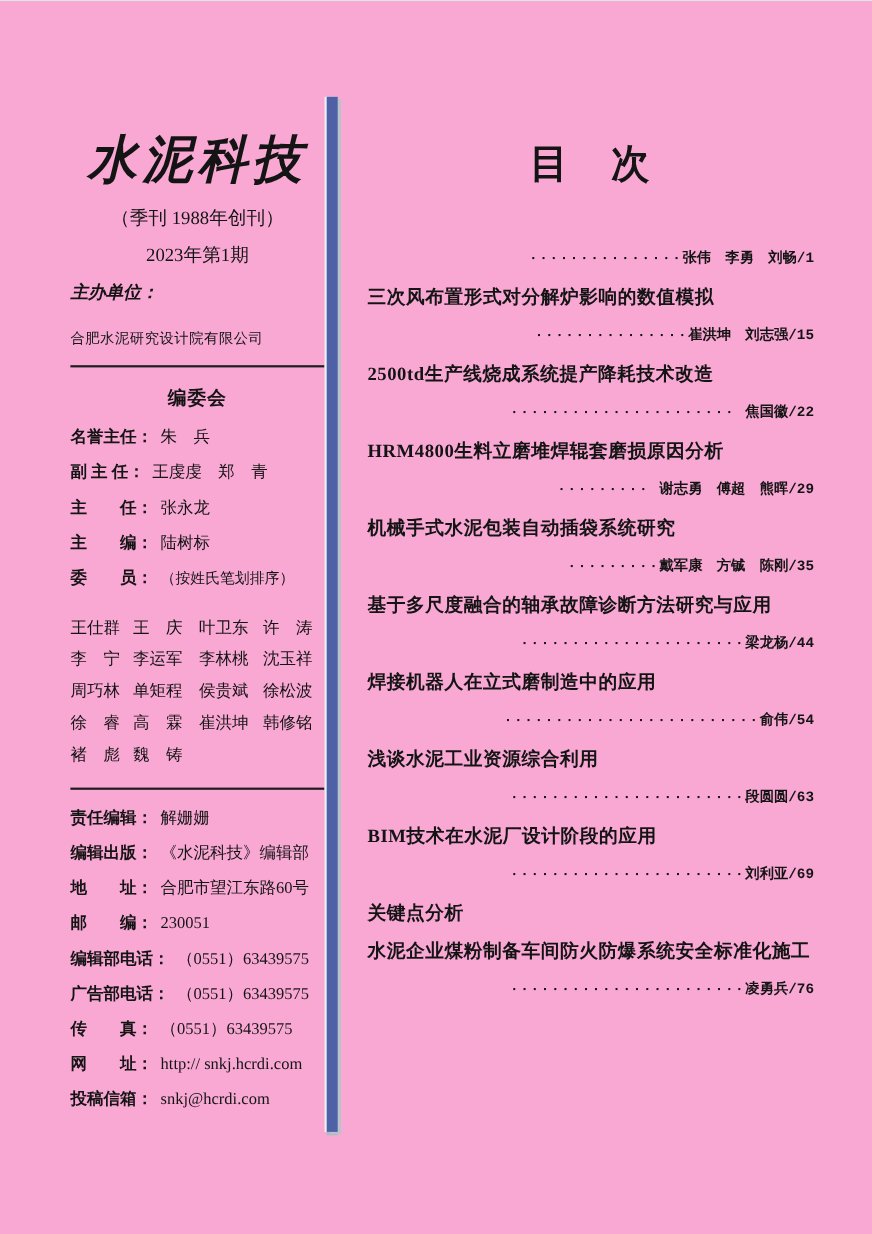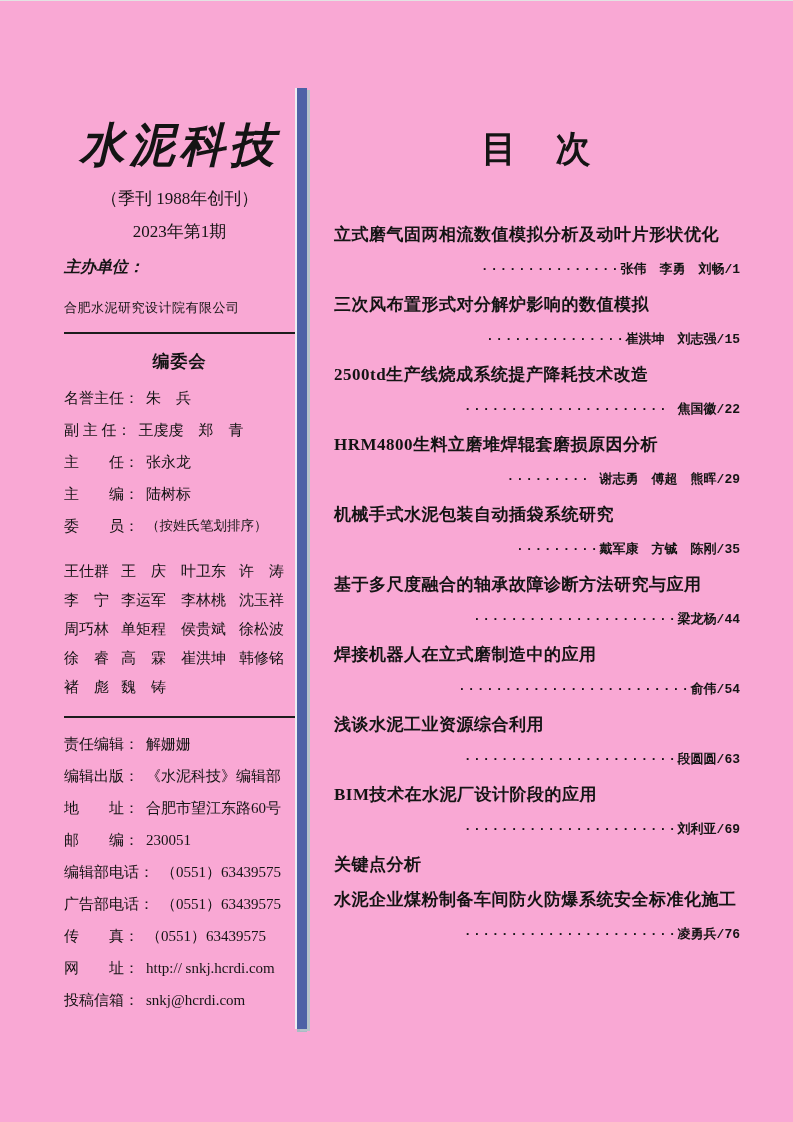--- a/index.html
+++ b/index.html
@@ -27,21 +27,21 @@
     transform:scaleY(1.04);
   }
   .brand-sub{text-align:center;font-size:17px;line-height:24px;margin-top:11px;white-space:pre;}
   .brand-issue{text-align:center;font-size:17px;line-height:24px;margin-top:9px;white-space:pre;}
   .org-label{font-weight:bold;font-size:16px;line-height:22px;margin-top:12px;font-style:italic;}
   .org-name{font-size:13px;line-height:21px;margin-top:19px;letter-spacing:0.5px;}
   .rule{border:none;border-top:2px solid #1c1c1c;margin:14px 0 0 0;height:0;}
   .committee-heading{text-align:center;font-weight:bold;font-size:17px;line-height:24px;margin-top:16px;letter-spacing:1px;}
   .roles{margin-top:8px;}
   .role-row{height:32px;display:flex;align-items:center;}
-  .lbl{font-weight:normal;white-space:pre;flex:none;text-align:center;}
+  .lbl{font-weight:bold;white-space:pre;flex:none;text-align:center;}
   .val{white-space:pre;margin-left:7px;}
   .val-small{font-size:13.5px;}
   .members{display:grid;grid-template-columns:57px 60px 58px 56px;margin-top:15px;}
   .member{height:29px;line-height:29px;white-space:pre;font-size:15px;}
   .pub{margin-top:10px;}
   .pub .role-row{height:32px;}
 
   
   .right-col{position:absolute;left:334px;top:127px;width:406px;}
   .toc-heading{
@@ -195,21 +195,20 @@
     </div>
   </aside>
 
   <div class="divider-bar"></div>
 
   <main class="right-col">
     <h2 class="toc-heading">目　次</h2>
     <div class="toc-list">
 
         <div class="toc-entry">
-          <div class="t">立式磨气固两相流数值模拟分析及动叶片形状优化</div>
 
           <div class="a"><span class="leader">···············</span><span>张伟　李勇　刘畅</span><span>/1</span></div>
         </div>
 
         <div class="toc-entry">
           <div class="t">三次风布置形式对分解炉影响的数值模拟</div>
 
           <div class="a"><span class="leader">···············</span><span>崔洪坤　刘志强</span><span>/15</span></div>
         </div>
 

